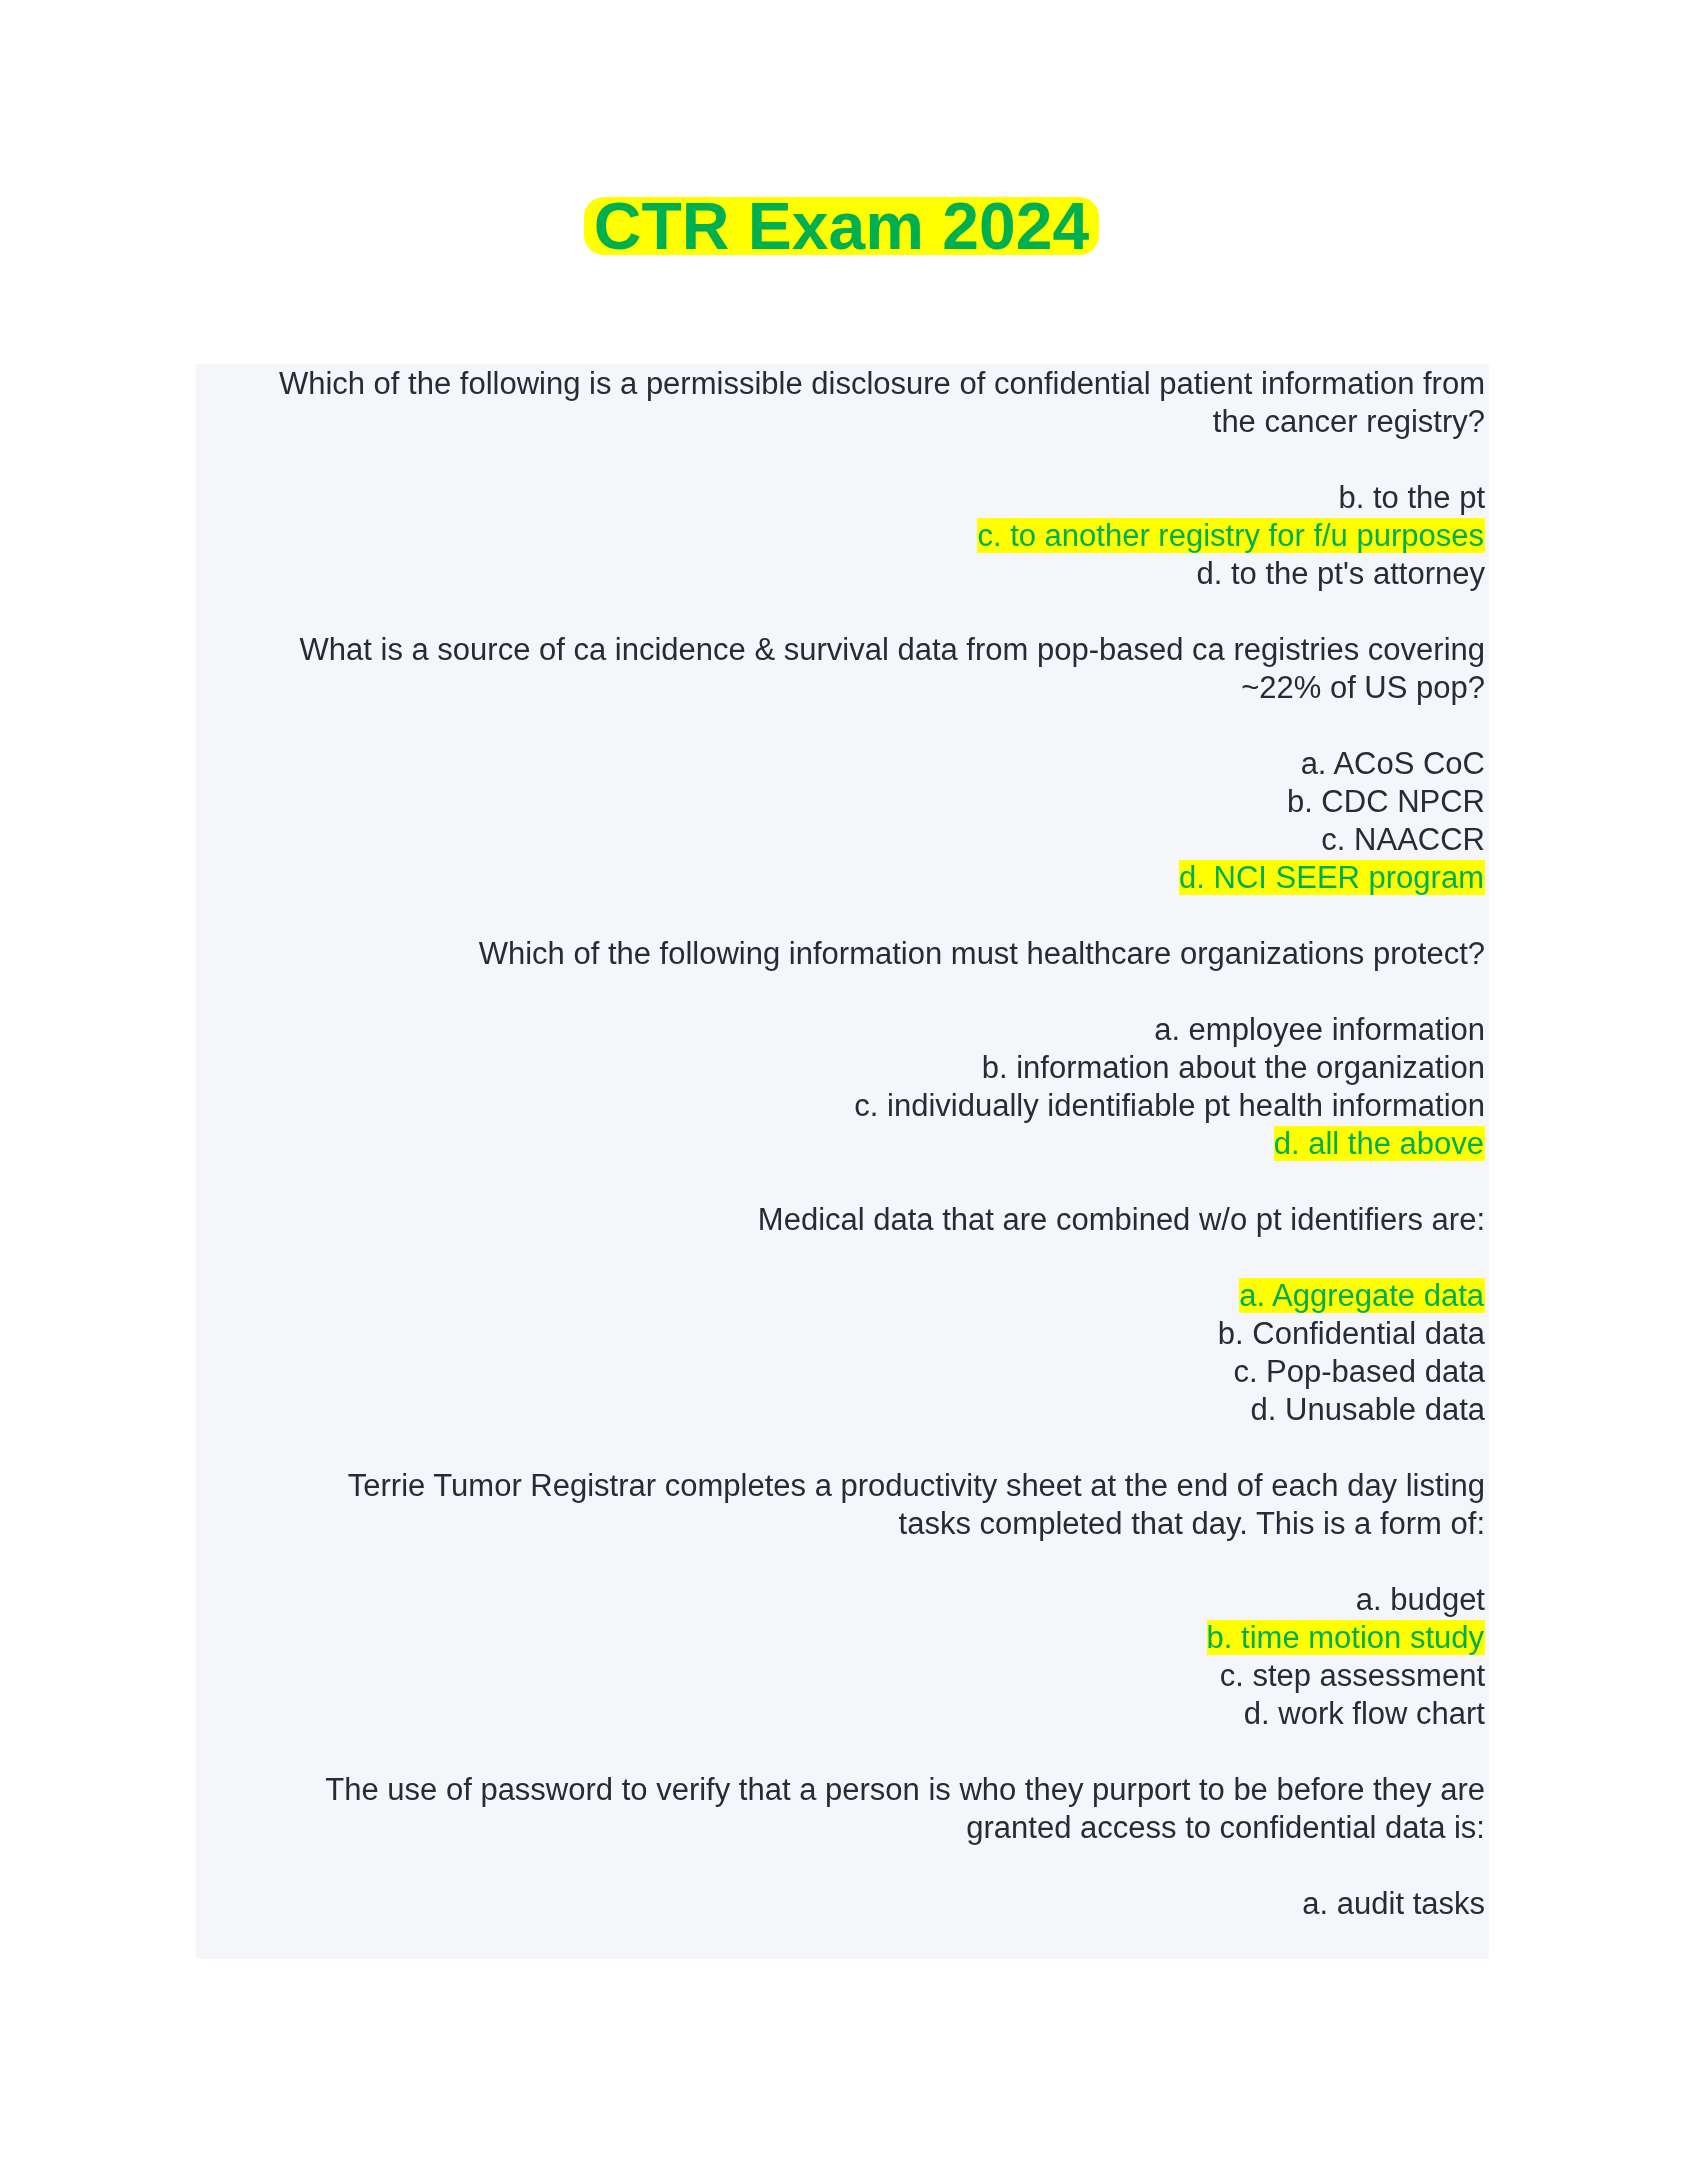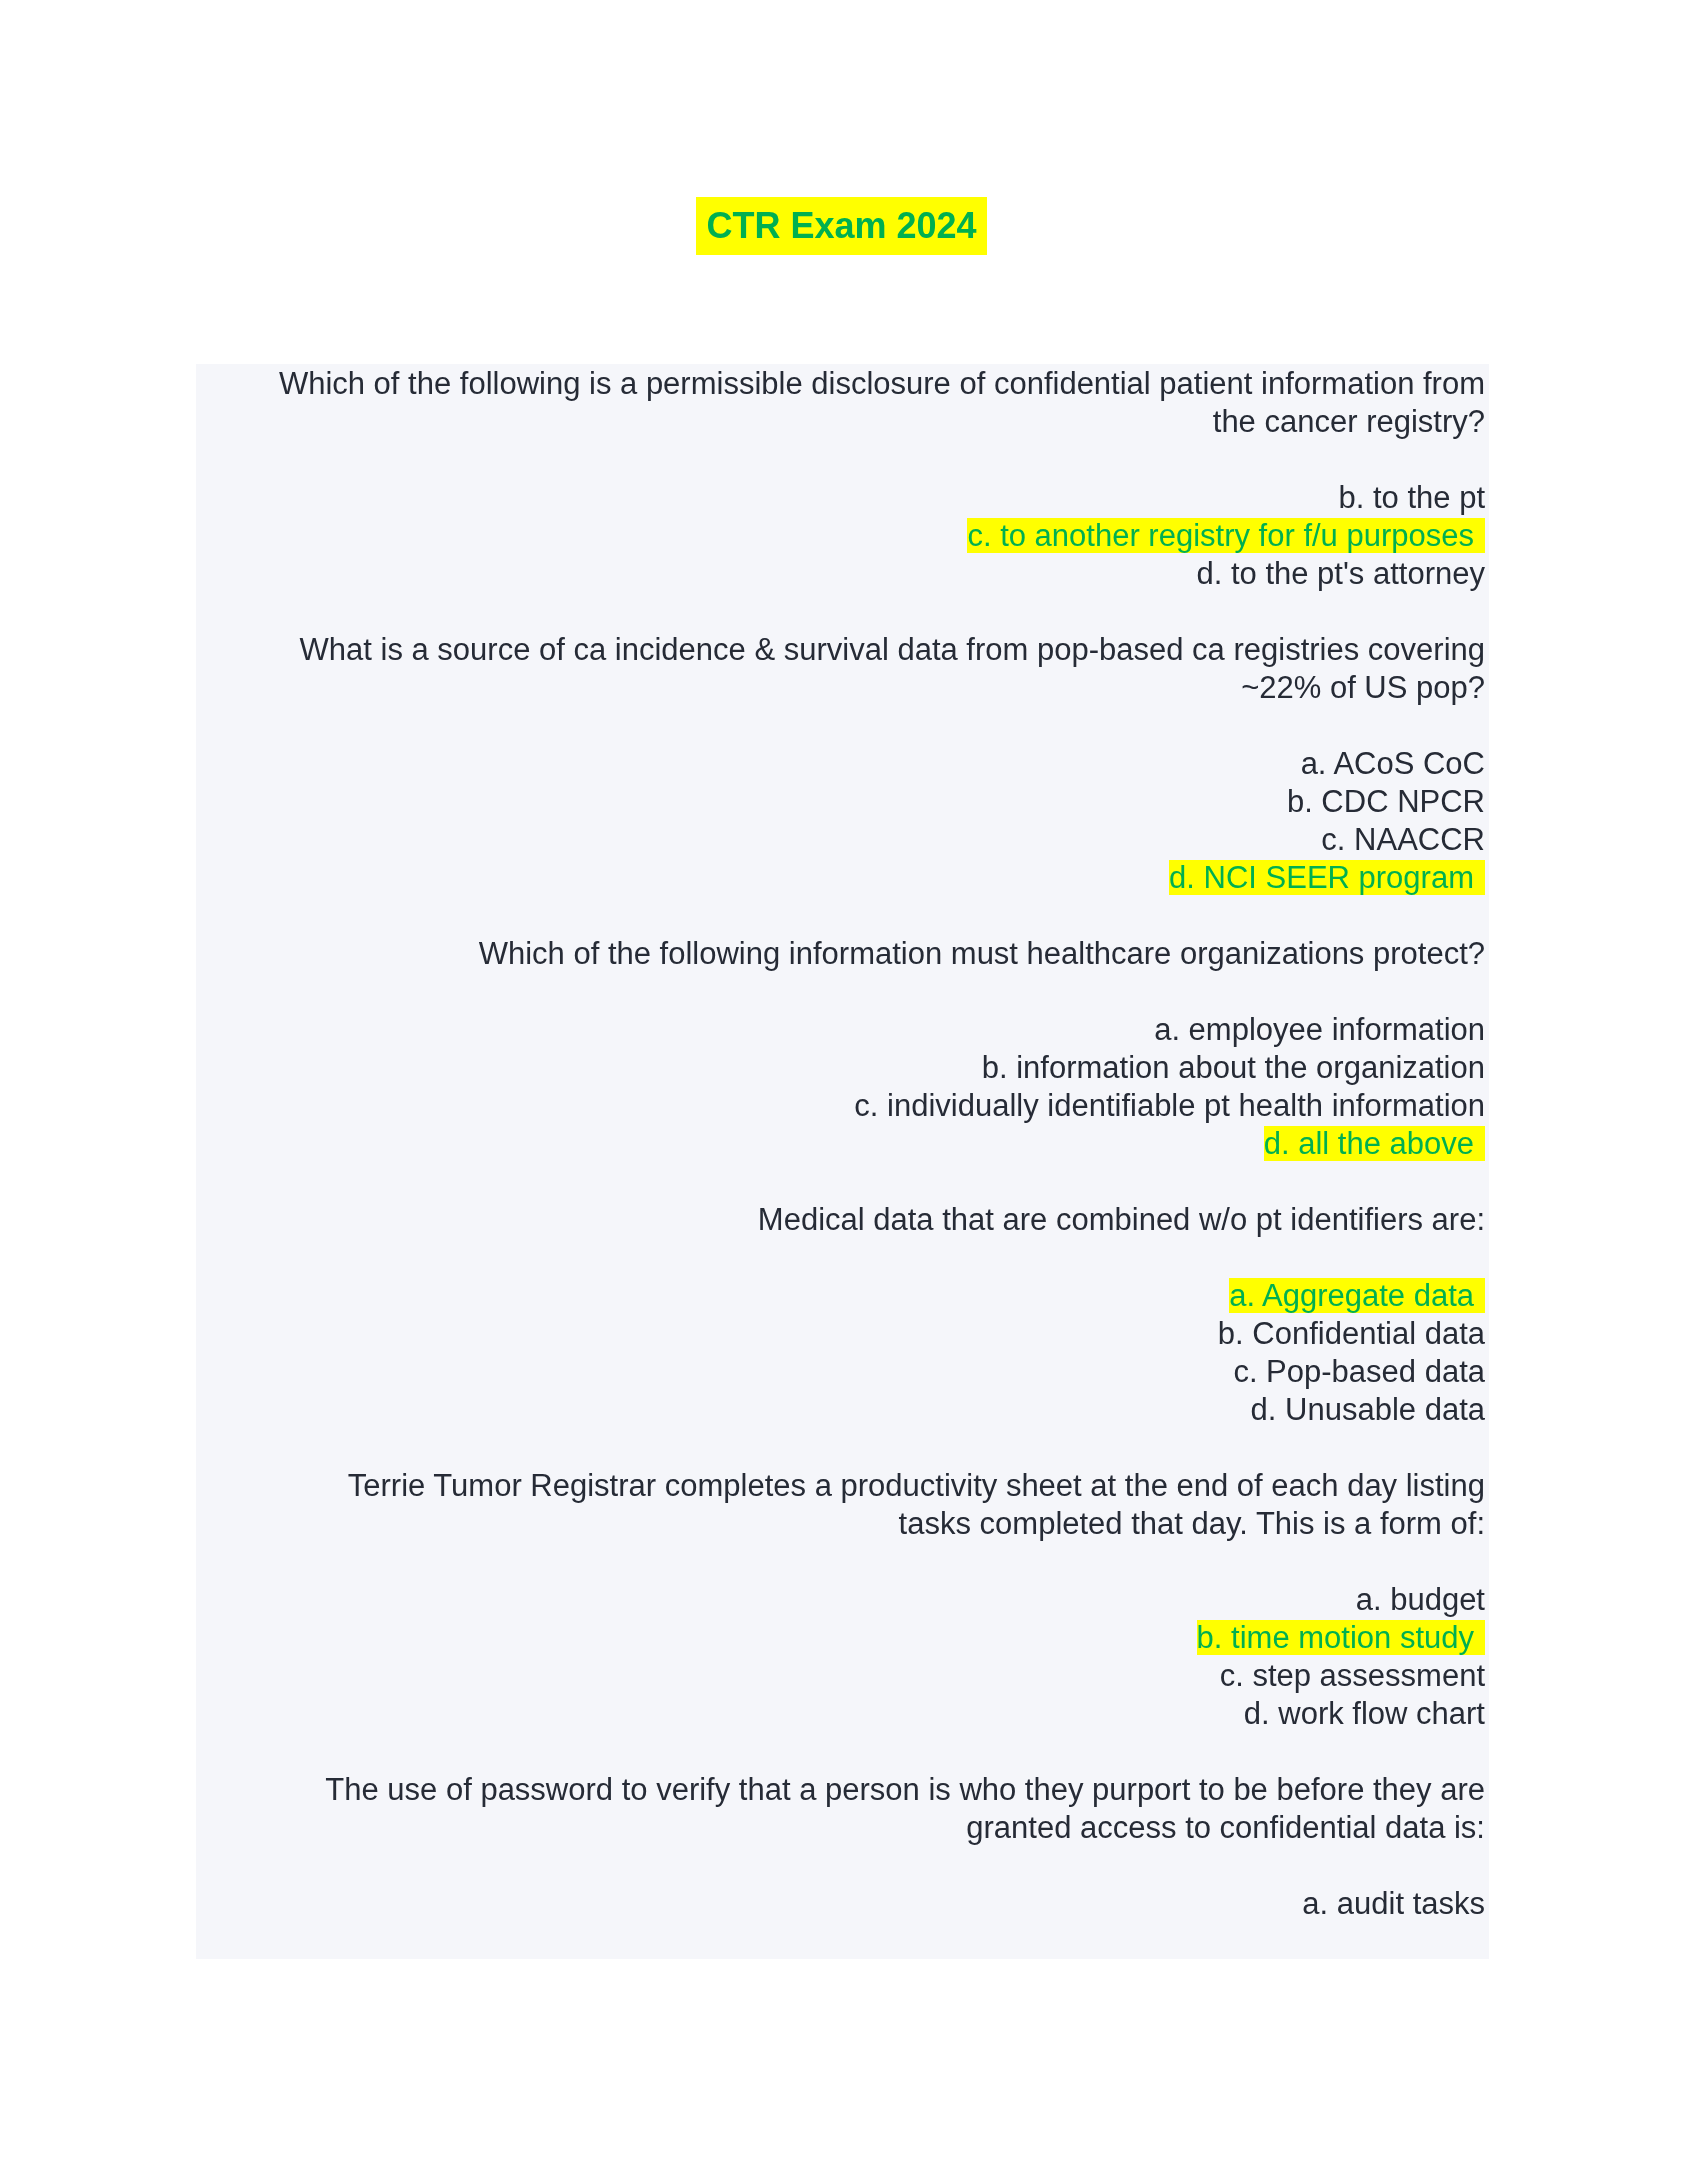--- a/index.html
+++ b/index.html
@@ -19,24 +19,25 @@
       top: 197px;
       left: 0;
       width: 1683px;
       text-align: center;
     }
     .title {
       display: inline-block;
       background: #ffff00;
       color: #00b050;
       font-weight: bold;
-      font-size: 36px;
+      font-size: 66px;
       line-height: 58px;
       padding: 0 10px;
       font-family: "Liberation Sans", sans-serif;
+      border-radius: 20px;
     }
     .panel {
       position: absolute;
       left: 196px;
       top: 364px;
       width: 1293px;
       height: 1595px;
       background: #f5f6fa;
     }
     .content {
@@ -51,21 +52,21 @@
     }
     .line {
       display: block;
       height: 38px;
       white-space: nowrap;
       text-align: right;
     }
     .answer-text {
       background: #ffff00;
       color: #00b050;
-      padding-right: 11px;
+      padding-right: 1px;
     }
   </style>
 </head>
 <body>
 
 <div class="title-wrap">
   <span class="title">CTR Exam 2024</span>
 </div>
 
 <div class="panel"></div>

